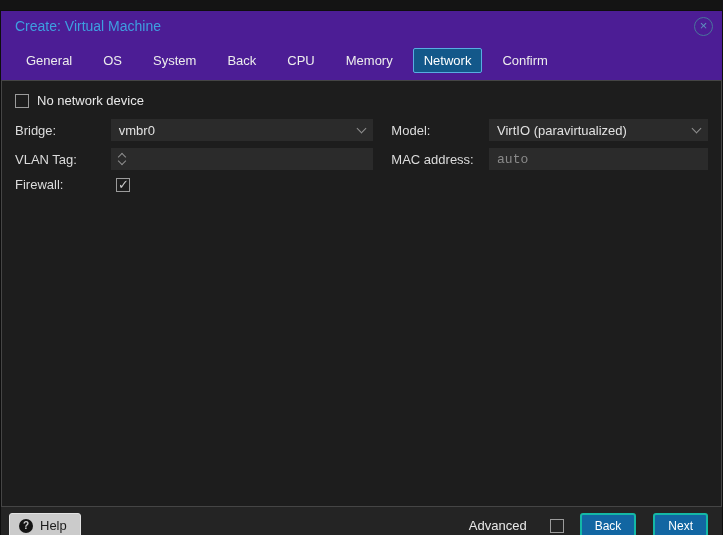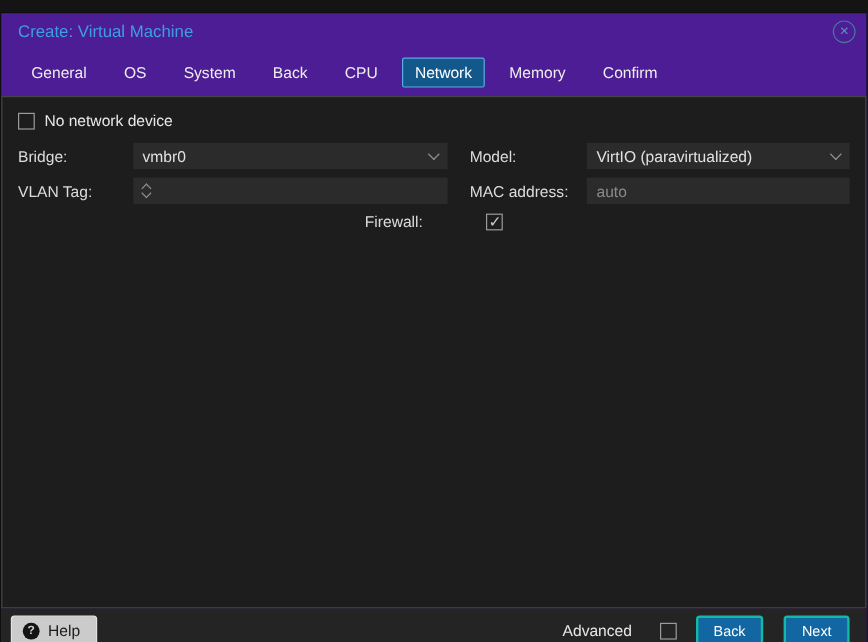--- a/index.html
+++ b/index.html
@@ -17,29 +17,29 @@
   .tabbar { height:39px; display:flex; align-items:center; padding:0 14px; gap:9px; }
   .tab { padding:4px 10px; color:#ededed; border:1px solid transparent; border-radius:2px; cursor:pointer; }
   .tab.active { background:#13588a; border-color:#58ade2; color:#ffffff; }
 
   
   .panel { flex:1; border:1px solid #454545; border-left-width:1px; margin:0; background:#1d1d1d; padding:12px 13px; }
 
   .chk-row { display:flex; align-items:center; margin-bottom:11px; }
   .chk-row .cblabel { margin-left:8px; color:#e8e8e8; }
 
-  .form-row { display:flex; align-items:center; margin-bottom:7px;justify-content:center; }
+  .form-row { display:flex; align-items:center; margin-bottom:7px; }
   .flabel { width:101px; color:#dcdcdc; }
   .flabel2 { width:103px; margin-left:18px; color:#dcdcdc; }
 
   .field { width:276px; height:22px; background:#2b2b2b; display:flex; align-items:center; padding:0 8px; color:#e2e2e2; }
   .field2 { width:230px; }
   .field .val { flex:1; }
   .field.disabled .val, .placeholder { color:#8a8a8a; }
-  input.field { border:none; outline:none; font-family:Liberation Sans, sans-serif; font-size:13px; display:inline-block; }
+  input.field { border:none; outline:none; font-family:Liberation Mono, monospace; font-size:13px; display:inline-block; }
   input.field::placeholder { color:#8a8a8a; opacity:1; }
 
   .chev { width:7px; height:7px; border-right:1px solid #8f8f8f; border-bottom:1px solid #8f8f8f; transform:rotate(45deg); margin-top:-3px; }
   .spinner { display:flex; flex-direction:column; align-items:center; gap:2px; }
   .spinner .c { width:6px; height:6px; border-right:1px solid #8f8f8f; border-bottom:1px solid #8f8f8f; }
   .spinner .up { transform:rotate(-135deg); margin-bottom:-2px; }
   .spinner .down { transform:rotate(45deg); margin-top:-2px; }
 
   .checkbox { width:14px; height:14px; border:1px solid #9b9b9b; background:transparent; position:relative; display:inline-block; cursor:pointer; }
   .checkbox.checked::after { content:"\2713"; position:absolute; top:-2px; left:1px; font-size:13px; color:#cacaca; }
@@ -62,22 +62,22 @@
     <span class="title">Create: Virtual Machine</span>
     <span class="close-btn">×</span>
   </div>
 
   <div class="tabbar">
     <span class="tab">General</span>
     <span class="tab">OS</span>
     <span class="tab">System</span>
     <span class="tab">Back</span>
     <span class="tab">CPU</span>
+    <span class="tab">Memory</span>
     <span class="tab active">Network</span>
-    <span class="tab">Memory</span>
     <span class="tab">Confirm</span>
   </div>
 
   <div class="panel">
 
     <div class="chk-row">
       <span class="checkbox"></span>
       <span class="cblabel">No network device</span>
     </div>
 

